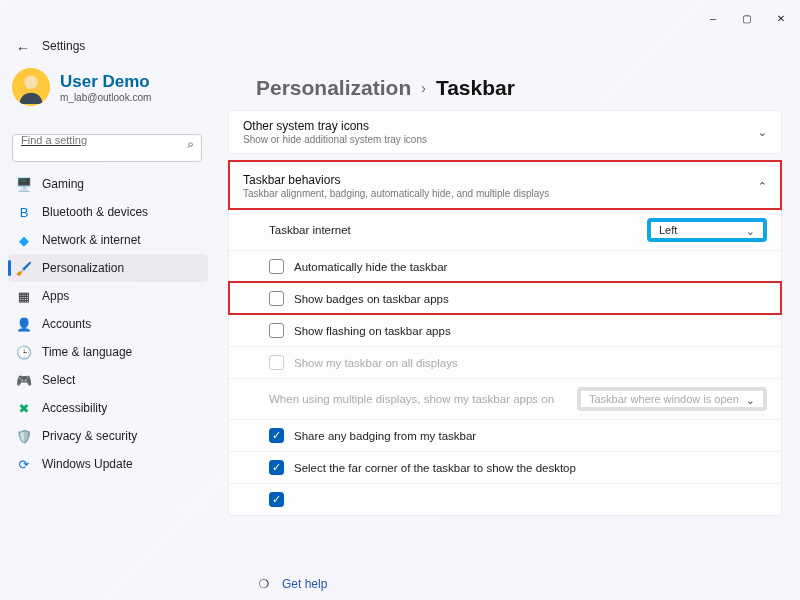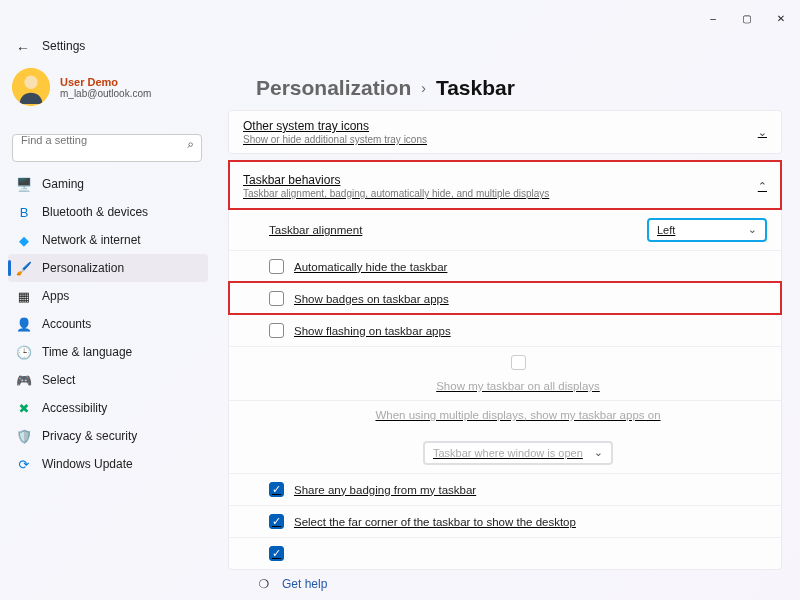--- a/index.html
+++ b/index.html
@@ -7,55 +7,55 @@
 
 .titlebar { position: absolute; top: 0; right: 0; display: flex; gap: 0; padding: 6px 2px; }
 .titlebar .btn { width: 34px; height: 24px; display: flex; align-items: center; justify-content: center; color: #222; font-size: 10px; cursor: pointer; }
 
 .header { position: absolute; top: 38px; left: 16px; display: flex; align-items: center; gap: 12px; font-size: 12px; color: #222; }
 .back-arrow { font-size: 14px; cursor: pointer; }
 
 .user-block { position: absolute; top: 68px; left: 12px; display: flex; align-items: center; gap: 10px; }
 .avatar { width: 38px; height: 38px; border-radius: 50%; background: #ffc83d; display: flex; align-items: center; justify-content: center; overflow: hidden; }
 .avatar svg { width: 38px; height: 38px; }
-.user-text .name { font-size: 11px; font-weight: 600; color: #c2410c; }
+.user-text .name { font-size: 17px; font-weight: 600; color: #0369a1; }
 .user-text .email { font-size: 10px; color: #555; }
 
 .search-wrap { position: absolute; top: 130px; left: 12px; width: 190px; }
-.search { width: 100%; height: 28px; border: 1px solid #ccc; border-radius: 4px; background: #fff; font-size: 11px; padding: 0 28px 16px 8px; color: #333; }
+.search { width: 100%; height: 28px; border: 1px solid #ccc; border-radius: 4px; background: #fff; font-size: 11px; padding: 0 28px 16px 8px; color: #333; text-decoration: underline; }
 .search-icon { position: absolute; right: 8px; top: 7px; font-size: 12px; color: #555; pointer-events: none; }
 
 .sidebar { position: absolute; top: 170px; left: 8px; width: 200px; display: flex; flex-direction: column; gap: 0; }
 .nav-item { display: flex; align-items: center; gap: 10px; padding: 6px 8px; border-radius: 4px; font-size: 12px; color: #222; cursor: pointer; position: relative; }
 .nav-item.active { background: #eceaf0; }
 .nav-item.active::before { content: ""; position: absolute; left: 0; top: 6px; bottom: 6px; width: 3px; background: #1a6fd4; border-radius: 2px; }
 .nav-icon { width: 16px; height: 16px; display: inline-flex; align-items: center; justify-content: center; font-size: 13px; }
 
 .bc { position: absolute; top: 76px; left: 256px; display: flex; align-items: center; gap: 10px; }
 .bc .crumb { font-size: 21px; color: #666; font-weight: 600; }
 .bc .sep { font-size: 14px; color: #666; }
 .bc .current { font-size: 21px; color: #111; font-weight: 600; }
 
 .panel { position: absolute; top: 110px; left: 228px; right: 18px; display: flex; flex-direction: column; gap: 6px; }
 
-.card { background: #fdfdfe; border: 1px solid #eceaee; border-radius: 4px; text-decoration: underline; }
+.card { background: #fdfdfe; border: 1px solid #eceaee; border-radius: 4px; }
 .card-head { display: flex; align-items: center; justify-content: space-between; padding: 8px 14px; }
 .card-title { font-size: 12px; color: #111; }
 .card-sub { font-size: 10px; color: #777; margin-top: 1px; }
 .chev { font-size: 11px; color: #444; }
 
 .highlight-red { outline: 2px solid #d92b2b; outline-offset: -1px; }
 .behaviors-head { padding: 12px 14px 10px; }
 
 .row { display: flex; align-items: center; padding: 8px 14px 8px 40px; border-top: 1px solid #f0eef2; font-size: 11.5px; color: #222; gap: 10px; }
 .row.first { border-top: 1px solid #e8e6ea; }
-.row.disabled { color: #aaa; flex-direction: column; }
+.row.disabled { color: #aaa; }
 .row .spacer { flex: 1; }
 
-.select { width: 120px; height: 24px; border: 2px solid #0ea5e9; border-radius: 4px; background: #fff; font-size: 11px; padding: 0 22px 0 8px; position: relative; display: inline-flex; align-items: center; color: #222; cursor: pointer; }
+.select { width: 120px; height: 24px; border: 4px solid #0ea5e9; border-radius: 4px; background: #fff; font-size: 11px; padding: 0 22px 0 8px; position: relative; display: inline-flex; align-items: center; color: #222; cursor: pointer; }
 .select::after { content: "⌄"; position: absolute; right: 8px; color: #555; font-size: 11px; top: 3px; }
 .select.wide { width: 190px; color: #aaa; border-color: #e0dee3; cursor: default; }
 
 .cb { width: 15px; height: 15px; border: 1px solid #888; border-radius: 3px; background: #fff; display: inline-flex; align-items: center; justify-content: center; flex-shrink: 0; }
 .cb.checked { background: #005fb8; border-color: #005fb8; color: #fff; font-size: 11px; }
 .cb.disabled { border-color: #ccc; }
 
 .help { position: absolute; bottom: 8px; left: 256px; display: flex; align-items: center; gap: 10px; font-size: 12px; color: #2259a8; cursor: pointer; }
 .help-icon { width: 16px; height: 16px; display: inline-flex; align-items: center; justify-content: center; color: #333; }
 </style>
@@ -159,21 +159,21 @@
   <div class="card">
     <div class="card-head behaviors-head highlight-red">
       <div>
         <div class="card-title">Taskbar behaviors</div>
         <div class="card-sub">Taskbar alignment, badging, automatically hide, and multiple displays</div>
       </div>
       <span class="chev">⌃</span>
     </div>
 
     <div class="row first">
-      <span>Taskbar alignment</span>
+      <span>Taskbar internet</span>
       <span class="spacer"></span>
       <div class="select">
         <span>Left</span>
       </div>
     </div>
 
     <div class="row">
       <span class="cb"></span>
       <span>Automatically hide the taskbar</span>
     </div>

